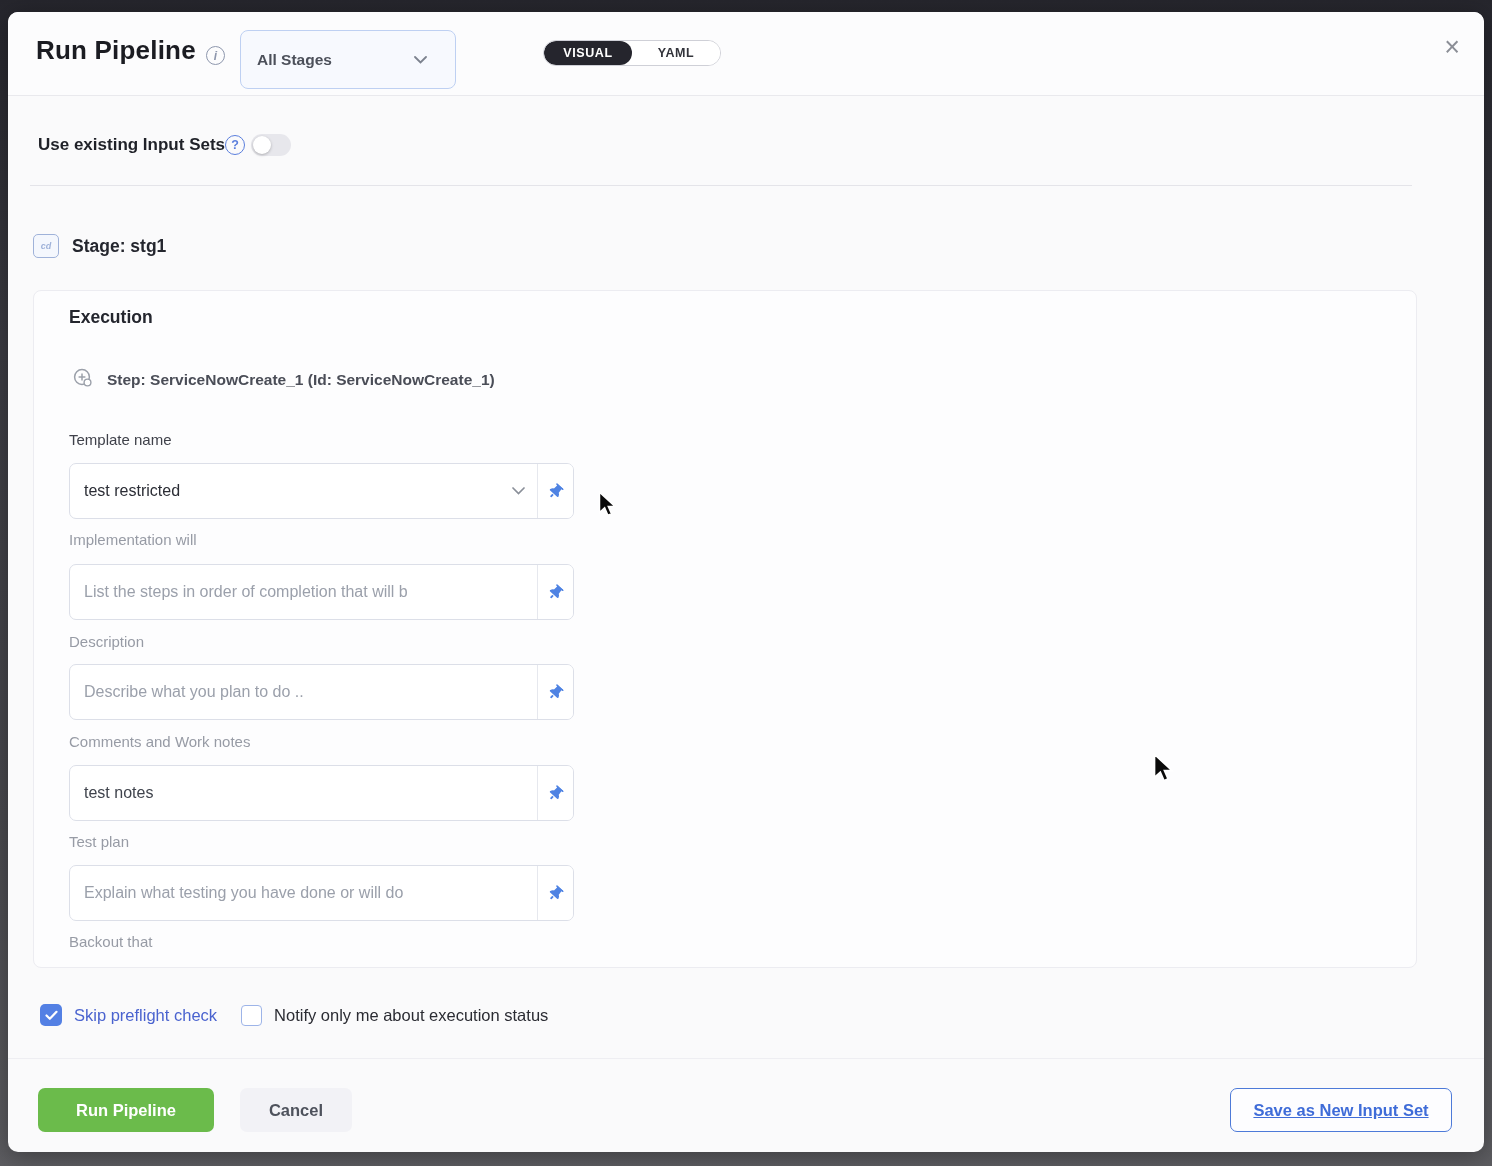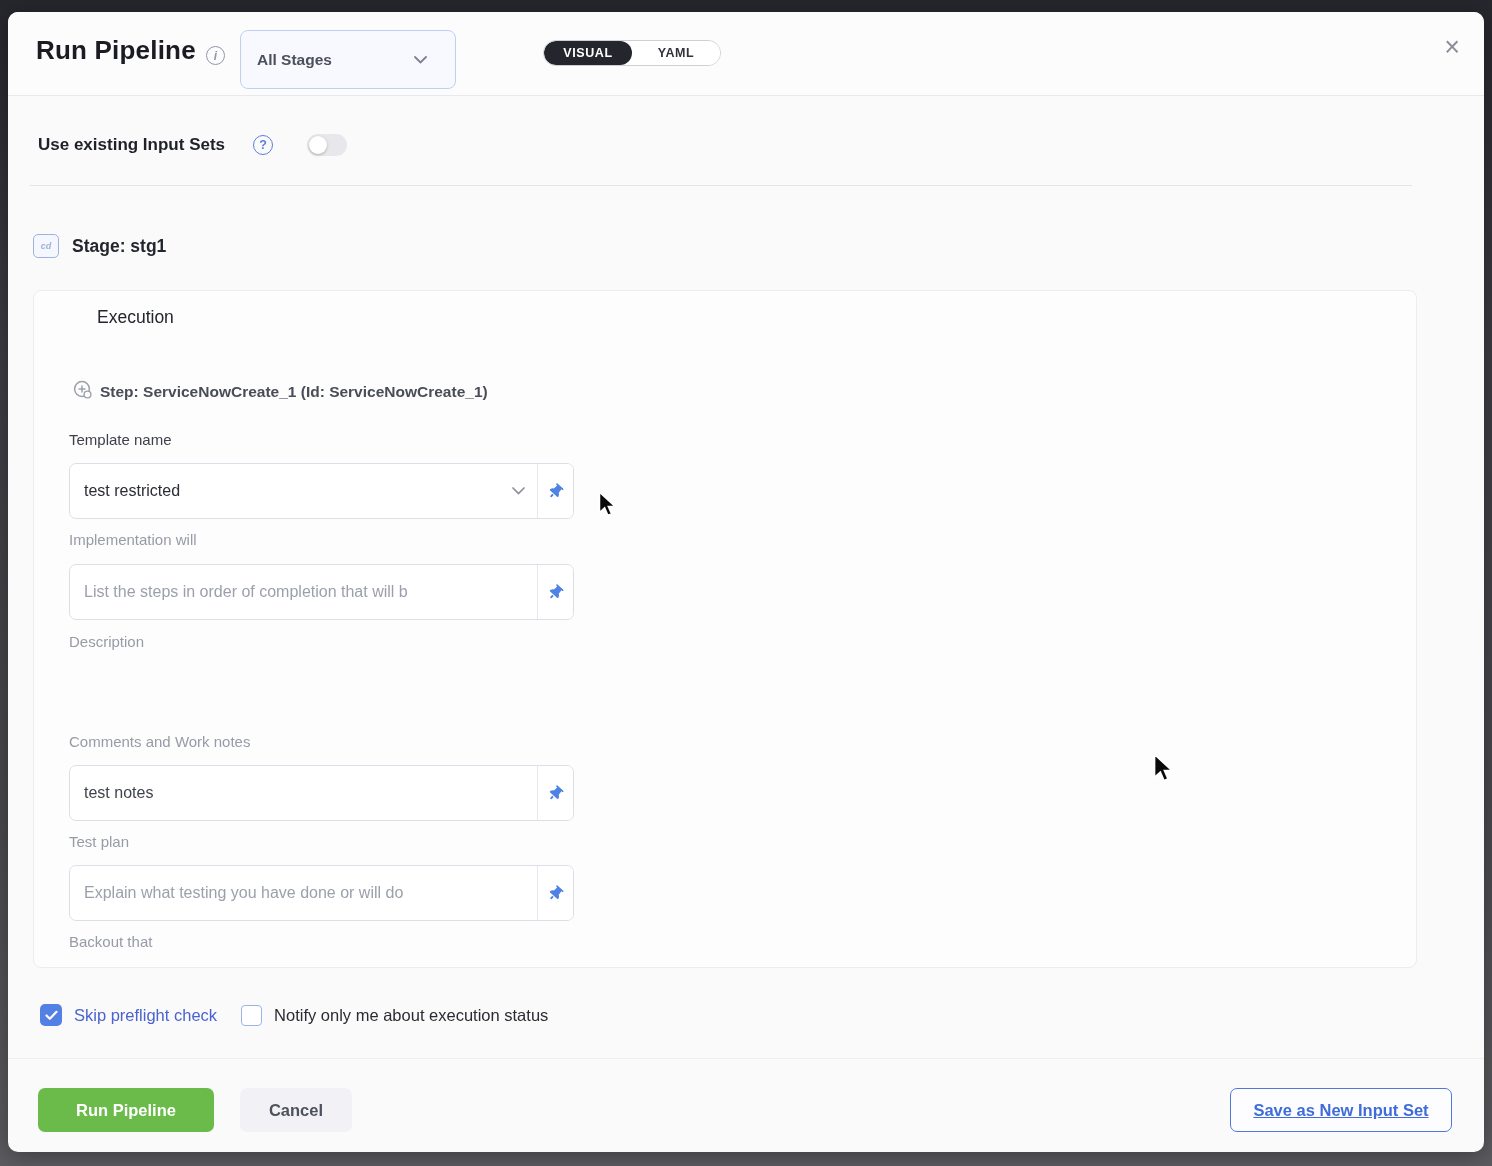--- a/index.html
+++ b/index.html
@@ -26,39 +26,39 @@
     display:flex; align-items:center; padding:0 16px; cursor:pointer; }
   .stage-select .sel-text { font-size:15.5px; color:#4c505a; font-weight:600; flex:1; }
   .seg-toggle { position:absolute; left:535px; top:28px; height:26px; display:flex;
     border:1px solid #cfd0d7; border-radius:14px; background:#fff; overflow:hidden; }
   .seg { min-width:88px; padding:0 18px; display:flex; align-items:center; justify-content:center;
     font-size:12.5px; font-weight:bold; letter-spacing:.6px; cursor:pointer; }
   .seg.active { background:#25252d; color:#fff; border-radius:14px; }
   .seg.inactive { color:#33343b; background:#fff; }
   .close-btn { position:absolute; right:24px; top:22px; font-size:27px; color:#8b8e96; cursor:pointer; line-height:1; }
   
-  .inputsets-row { position:absolute; left:30px; top:122px; display:flex; align-items:center; gap:28px; }
+  .inputsets-row { position:absolute; left:30px; top:122px; display:flex; align-items:center; gap:0; }
   .inputsets-label { font-size:17px; font-weight:bold; color:#1f2128; }
   .help-icon { width:20px; height:20px; border:1.7px solid #5b7fdd; border-radius:50%;
     color:#5b7fdd; font-size:12.5px; font-weight:bold; display:flex; align-items:center; justify-content:center; }
   .switch { width:40px; height:22px; background:#e7e7ec; border-radius:12px; position:relative; cursor:pointer; margin-left:6px; }
   .switch .knob { position:absolute; left:2px; top:2px; width:18px; height:18px; background:#fff;
     border-radius:50%; box-shadow:0 1px 3px rgba(0,0,0,.25); }
   .divider1 { position:absolute; left:22px; top:173px; width:1382px; height:1px; background:#e4e4e9; }
   
   .stage-row { position:absolute; left:25px; top:222px; display:flex; align-items:center; gap:13px; }
   .stage-icon { width:26px; height:24px; border:1.6px solid #9fb2d9; border-radius:5px; color:#9fb2d9;
     font-size:9px; font-weight:bold; display:flex; align-items:center; justify-content:center;
     background:#f4f7fd; font-style:italic; }
   .stage-label { font-size:17.5px; font-weight:bold; color:#24262e;text-align:center; }
   
   .card { position:absolute; left:25px; top:278px; width:1384px; height:678px;
     background:#fdfdfe; border:1px solid #ececf1; border-radius:8px; overflow:hidden; }
-  .card-title { position:absolute; left:35px; top:16px; font-size:17.5px; font-weight:normal; color:#24262e;margin-left:28px; }
-  .step-row { position:absolute; left:38px; top:88px; display:flex; align-items:center; gap:6px; }
+  .card-title { position:absolute; left:35px; top:16px; font-size:17.5px; font-weight:bold; color:#24262e; }
+  .step-row { position:absolute; left:38px; top:76px; display:flex; align-items:center; gap:13px; }
   .step-label { font-size:15.5px; font-weight:600; color:#4a4d57; }
   .fgroup { position:absolute; left:35px; width:505px; }
   .flabel { font-size:15px; color:#979ba5; margin-bottom:0; }
   .flabel.dark { color:#3f414a; }
   .finput { position:absolute; left:35px; width:505px; height:56px; background:#fff;
     border:1px solid #dcdfe8; border-radius:7px; display:flex; align-items:stretch; overflow:hidden; }
   .finput input { flex:1; border:none; outline:none; background:transparent; padding:0 14px;
     font-size:16px; color:#2b2d35; font-family:"Liberation Sans","DejaVu Sans",sans-serif; min-width:0; }
   .finput input::placeholder { color:#9ba0ab; opacity:1; }
   .chev-wrap { display:flex; align-items:center; padding-right:12px; }
@@ -163,20 +163,28 @@
       <span class="pin-btn">
         <svg viewBox="0 0 384 512">
             <path d="M32 32C32 14.3 46.3 0 64 0H320c17.7 0 32 14.3 32 32s-14.3 32-32 32H290.5l11.4 148.2c36.7 19.9 65.7 53.2 79.5 94.7l1 3c3.3 9.8 1.6 20.5-4.4 28.8s-15.7 13.3-26 13.3H32c-10.3 0-19.9-4.9-26-13.3s-7.7-19-4.4-28.8l1-3c13.8-41.5 42.8-74.8 79.5-94.7L93.5 64H64C46.3 64 32 49.7 32 32zM160 384h64v96c0 17.7-14.3 32-32 32s-32-14.3-32-32V384z"></path>
           </svg>
       </span>
     </div>
 
     <div class="fgroup" style="top:342px">
       <div class="flabel">Description</div>
     </div>
+    <div class="finput" style="top:373px">
+      <input type="text" placeholder="Describe what you plan to do .." style="">
+      <span class="pin-btn">
+        <svg viewBox="0 0 384 512">
+            <path d="M32 32C32 14.3 46.3 0 64 0H320c17.7 0 32 14.3 32 32s-14.3 32-32 32H290.5l11.4 148.2c36.7 19.9 65.7 53.2 79.5 94.7l1 3c3.3 9.8 1.6 20.5-4.4 28.8s-15.7 13.3-26 13.3H32c-10.3 0-19.9-4.9-26-13.3s-7.7-19-4.4-28.8l1-3c13.8-41.5 42.8-74.8 79.5-94.7L93.5 64H64C46.3 64 32 49.7 32 32zM160 384h64v96c0 17.7-14.3 32-32 32s-32-14.3-32-32V384z"></path>
+          </svg>
+      </span>
+    </div>
 
     <div class="fgroup" style="top:442px">
       <div class="flabel">Comments and Work notes</div>
     </div>
     <div class="finput" style="top:474px">
       <input type="text" style="color: rgb(63, 67, 76);" value="test notes">
       <span class="pin-btn">
         <svg viewBox="0 0 384 512">
             <path d="M32 32C32 14.3 46.3 0 64 0H320c17.7 0 32 14.3 32 32s-14.3 32-32 32H290.5l11.4 148.2c36.7 19.9 65.7 53.2 79.5 94.7l1 3c3.3 9.8 1.6 20.5-4.4 28.8s-15.7 13.3-26 13.3H32c-10.3 0-19.9-4.9-26-13.3s-7.7-19-4.4-28.8l1-3c13.8-41.5 42.8-74.8 79.5-94.7L93.5 64H64C46.3 64 32 49.7 32 32zM160 384h64v96c0 17.7-14.3 32-32 32s-32-14.3-32-32V384z"></path>
           </svg>

